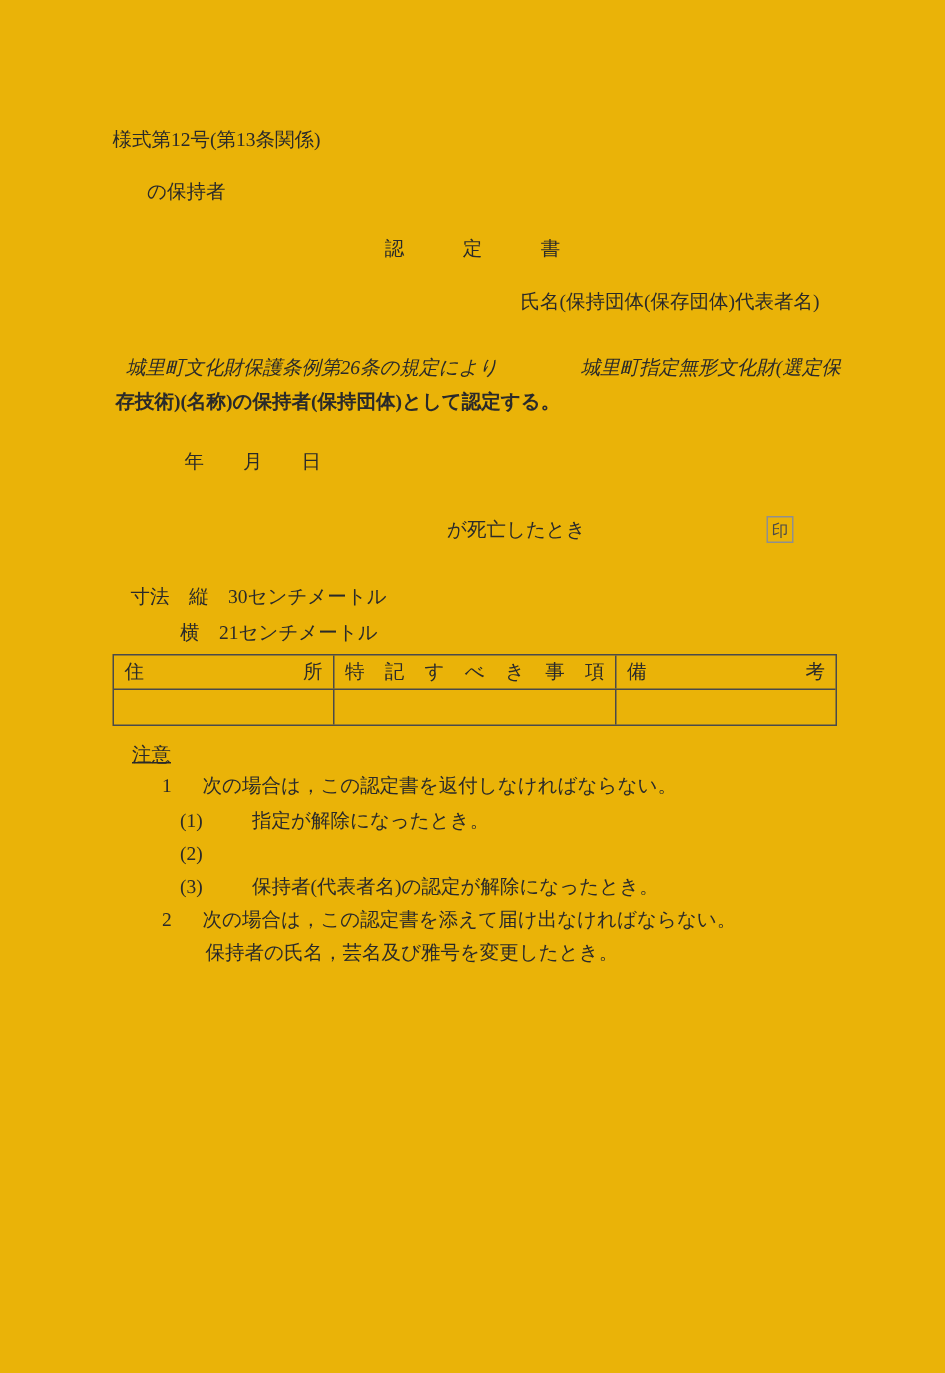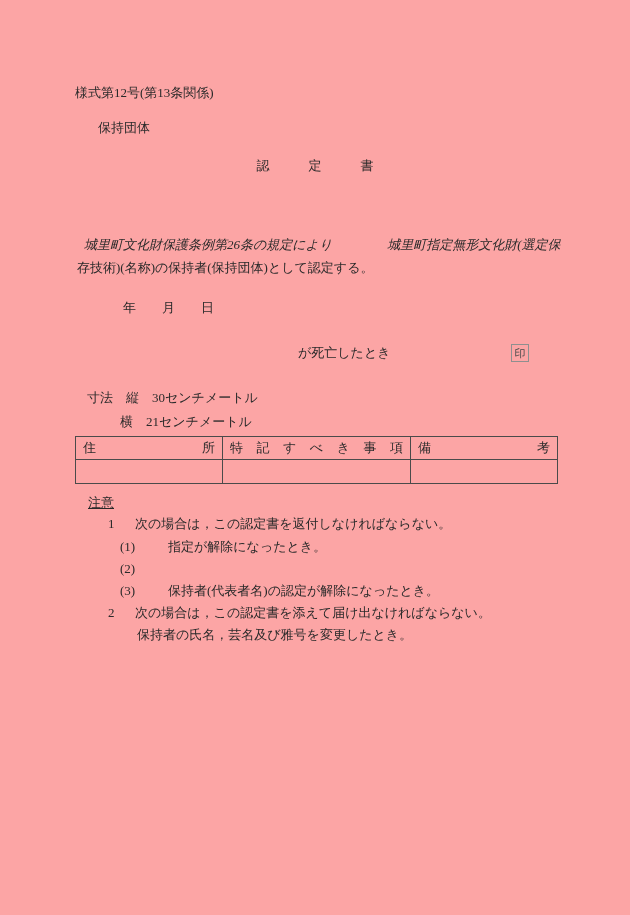--- a/index.html
+++ b/index.html
@@ -4,39 +4,39 @@
 <style>
   html, body {
     margin: 0;
     padding: 0;
     background: #ffffff;
   }
   .page {
     position: relative;
     width: 630px;
     height: 915px;
-    background: #fca5a5;
+    background: #eab308;
     font-family: "Liberation Serif", "DejaVu Serif", serif;
     font-size: 13px;
     color: #2a2a2a;
     overflow: hidden;
   }
   .line {
     position: absolute;
     white-space: pre;
     line-height: 17px;
   }
   
   .form-number { left: 75px;  top: 84px;  }
   .serial      { left: 98px;  top: 119px; }
   .doc-title   { left: 0;     top: 157px; width: 630px; text-align: center; }
   .name-line   { left: 347px; top: 192px; }
   
   .body-line1  { left: 84px;  top: 236px; font-style: italic; }
-  .body-line2  { left: 77px;  top: 259px; }
+  .body-line2  { left: 77px;  top: 259px; font-weight: bold; }
   .fill-blank  { display: inline-block; width: 55px; }
   
   .date-line   { left: 123px; top: 299px; }
   .issuer      { left: 298px; top: 344px; }
   .seal-box {
     position: absolute;
     left: 511px; top: 344px;
     width: 16px; height: 16px;
     border: 1px solid #8f8f8f;
     display: flex; align-items: center; justify-content: center;
@@ -90,24 +90,25 @@
   .nr4 { top: 604px; }
   .nr5 { top: 626px; align-items: center; }
 </style>
 </head>
 <body>
 
 <div class="page">
 
   <div class="line form-number">様式第12号(第13条関係)</div>
 
-  <div class="line serial">保持団体</div>
+  <div class="line serial">の保持者</div>
 
   <div class="line doc-title">認　　　定　　　書</div>
 
+  <div class="line name-line">氏名(保持団体(保存団体)代表者名)</div>
 
   <div class="line body-line1"><span>城里町文化財保護条例第26条の規定により</span><span class="fill-blank"></span><span>城里町指定無形文化財(選定保</span></div>
 
   <div class="line body-line2">存技術)(名称)の保持者(保持団体)として認定する。</div>
 
   <div class="line date-line">年　　月　　日</div>
 
   <div class="line issuer">が死亡したとき</div>
 
   <div class="seal-box">

